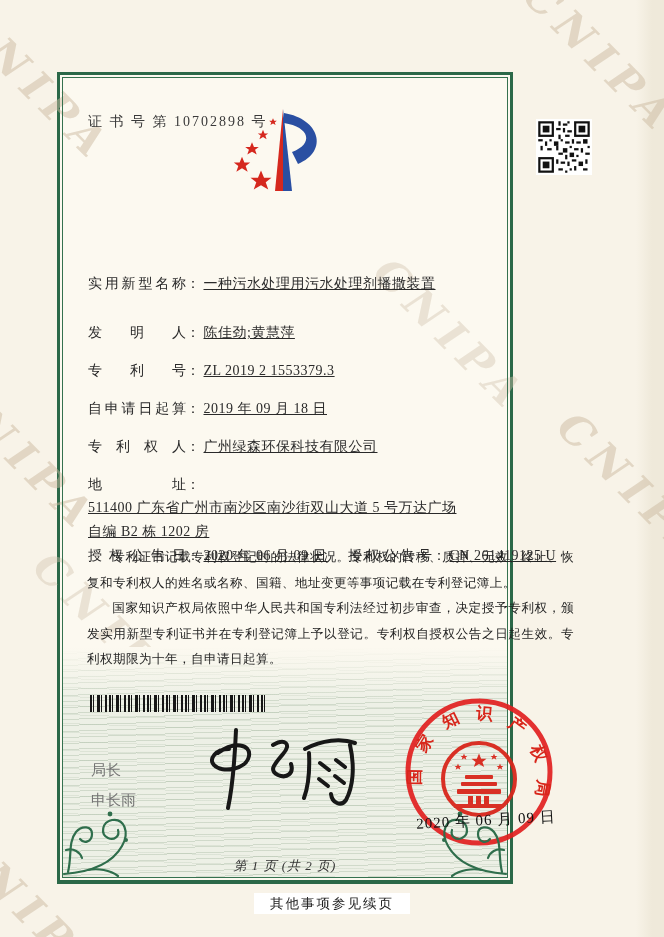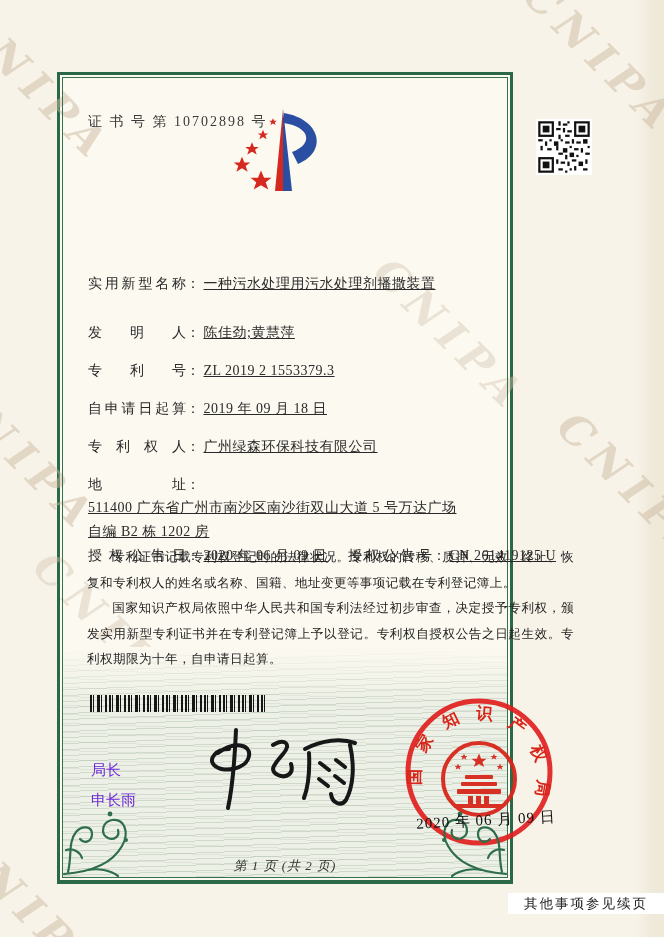--- a/index.html
+++ b/index.html
@@ -64,32 +64,32 @@
   .paras p{margin:0;text-indent:2em;letter-spacing:.4px;}
   
   .barcode{position:absolute;left:30px;top:620px;width:175px;height:17px;z-index:3;
     background:repeating-linear-gradient(90deg,
       #161616 0 2px, transparent 2px 3px,
       #161616 3px 4px, transparent 4px 7px,
       #161616 7px 10px, transparent 10px 11px,
       #161616 11px 12px, transparent 12px 15px,
       #161616 15px 17px, transparent 17px 19px);}
   .director{position:absolute;left:31px;top:680px;z-index:3;font-size:15px;
-    font-family:"Liberation Sans","DejaVu Sans",sans-serif;color:#6d28d9;line-height:30px;}
+    font-family:"Liberation Sans","DejaVu Sans",sans-serif;color:#737373;line-height:30px;}
   .signature{position:absolute;left:128px;top:648px;z-index:4;}
   .seal{position:absolute;left:342px;top:620px;width:154px;height:154px;z-index:4;}
   .seal-date{position:absolute;left:336px;top:736px;width:180px;z-index:5;
     font-size:15px;letter-spacing:1px;color:#111;transform:rotate(-3deg);text-align:center;}
   .page-info{position:absolute;left:0;right:0;top:782px;z-index:3;text-align:center;
     font-size:13px;letter-spacing:1px;color:#333;font-style:italic;}
   .flourish{position:absolute;z-index:4;bottom:2px;}
   .flourish.left{left:0;}
   .flourish.right{right:0;transform:scaleX(-1);}
   
-  .cont-note{position:absolute;left:0;right:0;top:894px;z-index:3;text-align:right;}
+  .cont-note{position:absolute;left:0;right:0;top:894px;z-index:3;text-align:center;}
   .cont-note span{background:#ffffff;padding:3px 16px;font-size:13.5px;letter-spacing:2px;color:#222;}
 </style>
 </head>
 <body>
 
 <div class="wm" style="left:-18px;top:-2px;">CNIPA</div>
 <div class="wm" style="left:548px;top:-30px;">CNIPA</div>
 <div class="wm light" style="left:398px;top:248px;">CNIPA</div>
 <div class="wm" style="left:-32px;top:368px;">CNIPA</div>
 <div class="wm light" style="left:58px;top:542px;">CNIPA</div>

